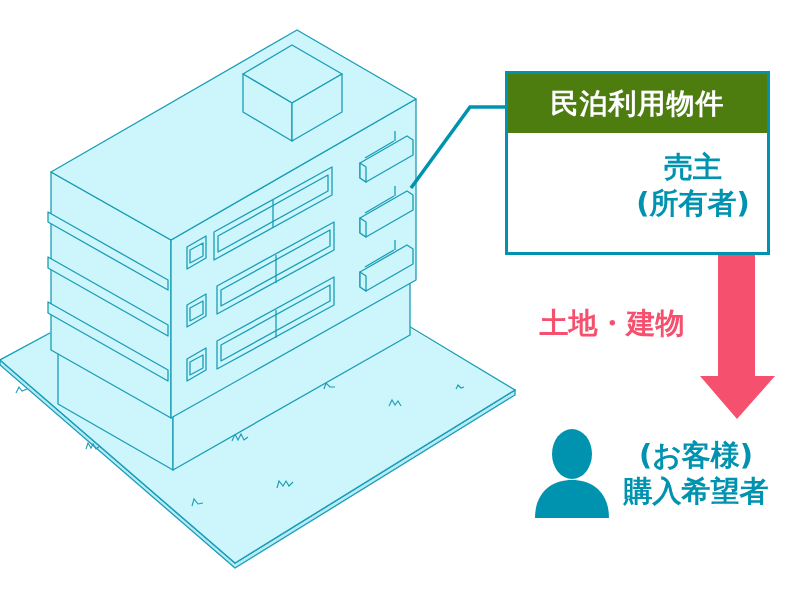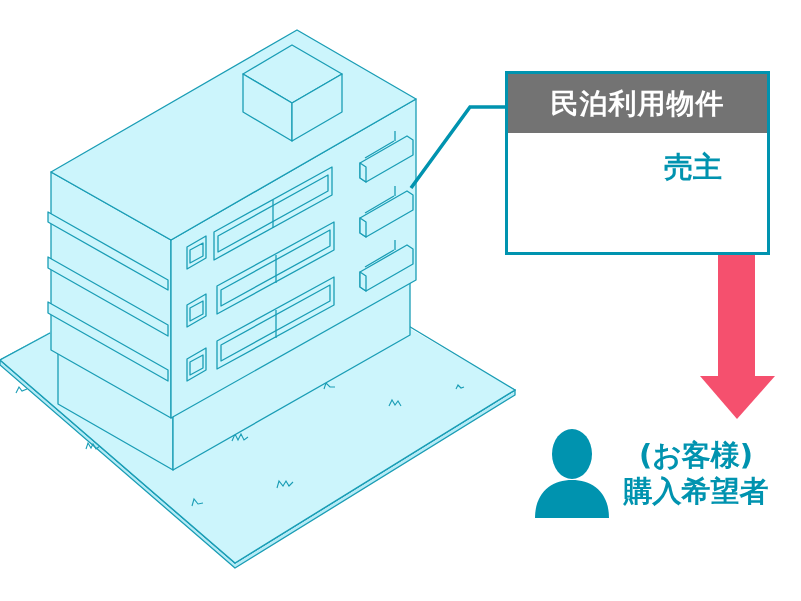--- a/index.html
+++ b/index.html
@@ -1,21 +1,21 @@
 <!DOCTYPE html>
 <html><head>
 <meta charset="utf-8">
 <style>
   html, body { margin:0; padding:0; background:#ffffff; }
   body { width:801px; height:601px; position:relative; overflow:hidden;
          font-family:"DejaVu Sans", "Liberation Sans", sans-serif; }
   #scene { position:absolute; left:0; top:0; }
   .owner-box { position:absolute; left:505px; top:71px; width:259px; height:178px;
                border:3px solid #0093AF; background:#ffffff; box-sizing:content-box; }
-  .owner-header { height:59px; background:#737373; color:#ffffff; font-weight:bold;
+  .owner-header { height:59px; background:#4d7c0f; color:#ffffff; font-weight:bold;
                   font-size:28px; display:flex; align-items:center; justify-content:center;
                   letter-spacing:1px; }
   .owner-body { position:relative; height:95px; }
   .person-label { position:absolute; color:#0093AF; font-weight:bold; font-size:29px;
                   line-height:36px; text-align:center; }
   .pink-label { position:absolute; color:#F5506E; font-weight:bold; font-size:29px;
                 line-height:36px; text-align:center; }
 </style>
 </head>
 <body>
@@ -106,23 +106,25 @@
     <ellipse cx="572" cy="454" rx="20" ry="25"></ellipse>
     <path d="M535,518 C535,492 552,480 572,480 C592,480 609,492 609,518 Z"></path>
   </g>
 </svg>
 
 <div class="owner-box">
   <div class="owner-header">民泊利用物件</div>
   <div class="owner-body">
     <div class="person-label" style="left:110px; top:16px; width:150px;">
       <div>売主</div>
+      <div>(所有者)</div>
     </div>
   </div>
 </div>
 
 <div class="pink-label" style="left:522px; top:305px; width:180px;">
+  <div>土地・建物</div>
 </div>
 
 <div class="person-label" style="left:606px; top:437px; width:180px;">
   <div>(お客様)</div>
   <div>購入希望者</div>
 </div>
 
 </body></html>

